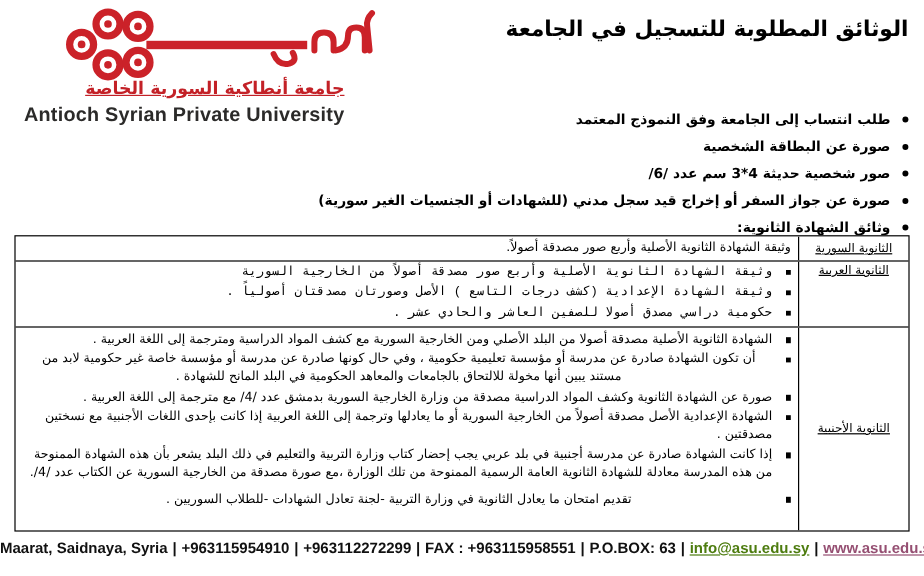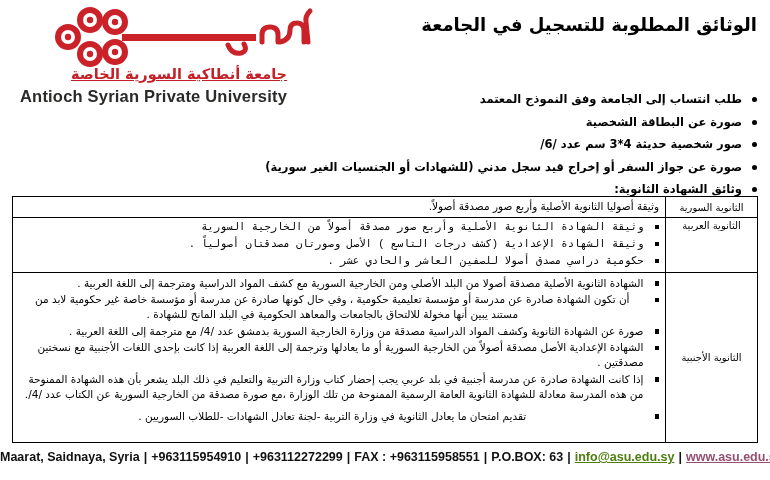--- a/index.html
+++ b/index.html
@@ -30,21 +30,21 @@
   .cert-table{position:absolute;left:12px;top:196px;width:746px;height:247px;direction:rtl;
               border:1.5px solid #000;box-sizing:border-box;display:flex;flex-direction:column;
               background:#fff;}
   .trow{display:flex;box-sizing:border-box;overflow:hidden;}
   .trow + .trow{border-top:1.2px solid #000;}
   .row-1{height:20px;flex:none;}
   .row-2{height:55px;flex:none;}
   .row-3{flex:1;}
   .label-cell{width:92px;flex:none;border-left:1.2px solid #000;box-sizing:border-box;
               font-size:10px;padding:2px 14px;display:flex;justify-content:center;
-              white-space:nowrap;overflow:hidden;}
+              white-space:nowrap;overflow:hidden;text-decoration:underline;}
   .row-1 .label-cell,.row-3 .label-cell{align-items:center;}
   .row-2 .label-cell{align-items:flex-start;}
   .content-cell{flex:1;min-width:0;padding:1px 6px 1px 8px;box-sizing:border-box;}
   .single-line{font-size:10.5px;line-height:17px;text-align:right;padding-left:2px;}
   .item{display:flex;align-items:flex-start;font-size:10.5px;}
   .sq{width:4.5px;height:4.5px;background:#000;flex:none;margin-left:11px;margin-top:5.5px;}
   .item-text{flex:1;text-align:right;}
   .row-2 .item{line-height:17px;margin:0;font-family:Liberation Mono, monospace;}
   .row-3 .item{line-height:15px;margin:1.5px 0;}
   .row-3 .item:nth-child(2) .item-text,
@@ -116,21 +116,21 @@
       <span class="dot"></span>
       <span class="req-text">وثائق الشهادة الثانوية:</span>
     </div>
   </div>
 
   <div class="cert-table">
 
     <div class="trow row-1">
       <div class="label-cell">الثانوية السورية</div>
       <div class="content-cell">
-        <div class="single-line">وثيقة أصوليا الثانوية الأصلية وأربع صور مصدقة أصولاً.</div>
+        <div class="single-line">وثيقة الشهادة الثانوية الأصلية وأربع صور مصدقة أصولاً.</div>
       </div>
     </div>
 
     <div class="trow row-2">
       <div class="label-cell">الثانوية العربية</div>
       <div class="content-cell">
         <div class="item">
           <span class="sq"></span>
           <span class="item-text">وثيقة الشهادة الثانوية الأصلية وأربع صور مصدقة أصولاً من الخارجية السورية</span>
         </div>

